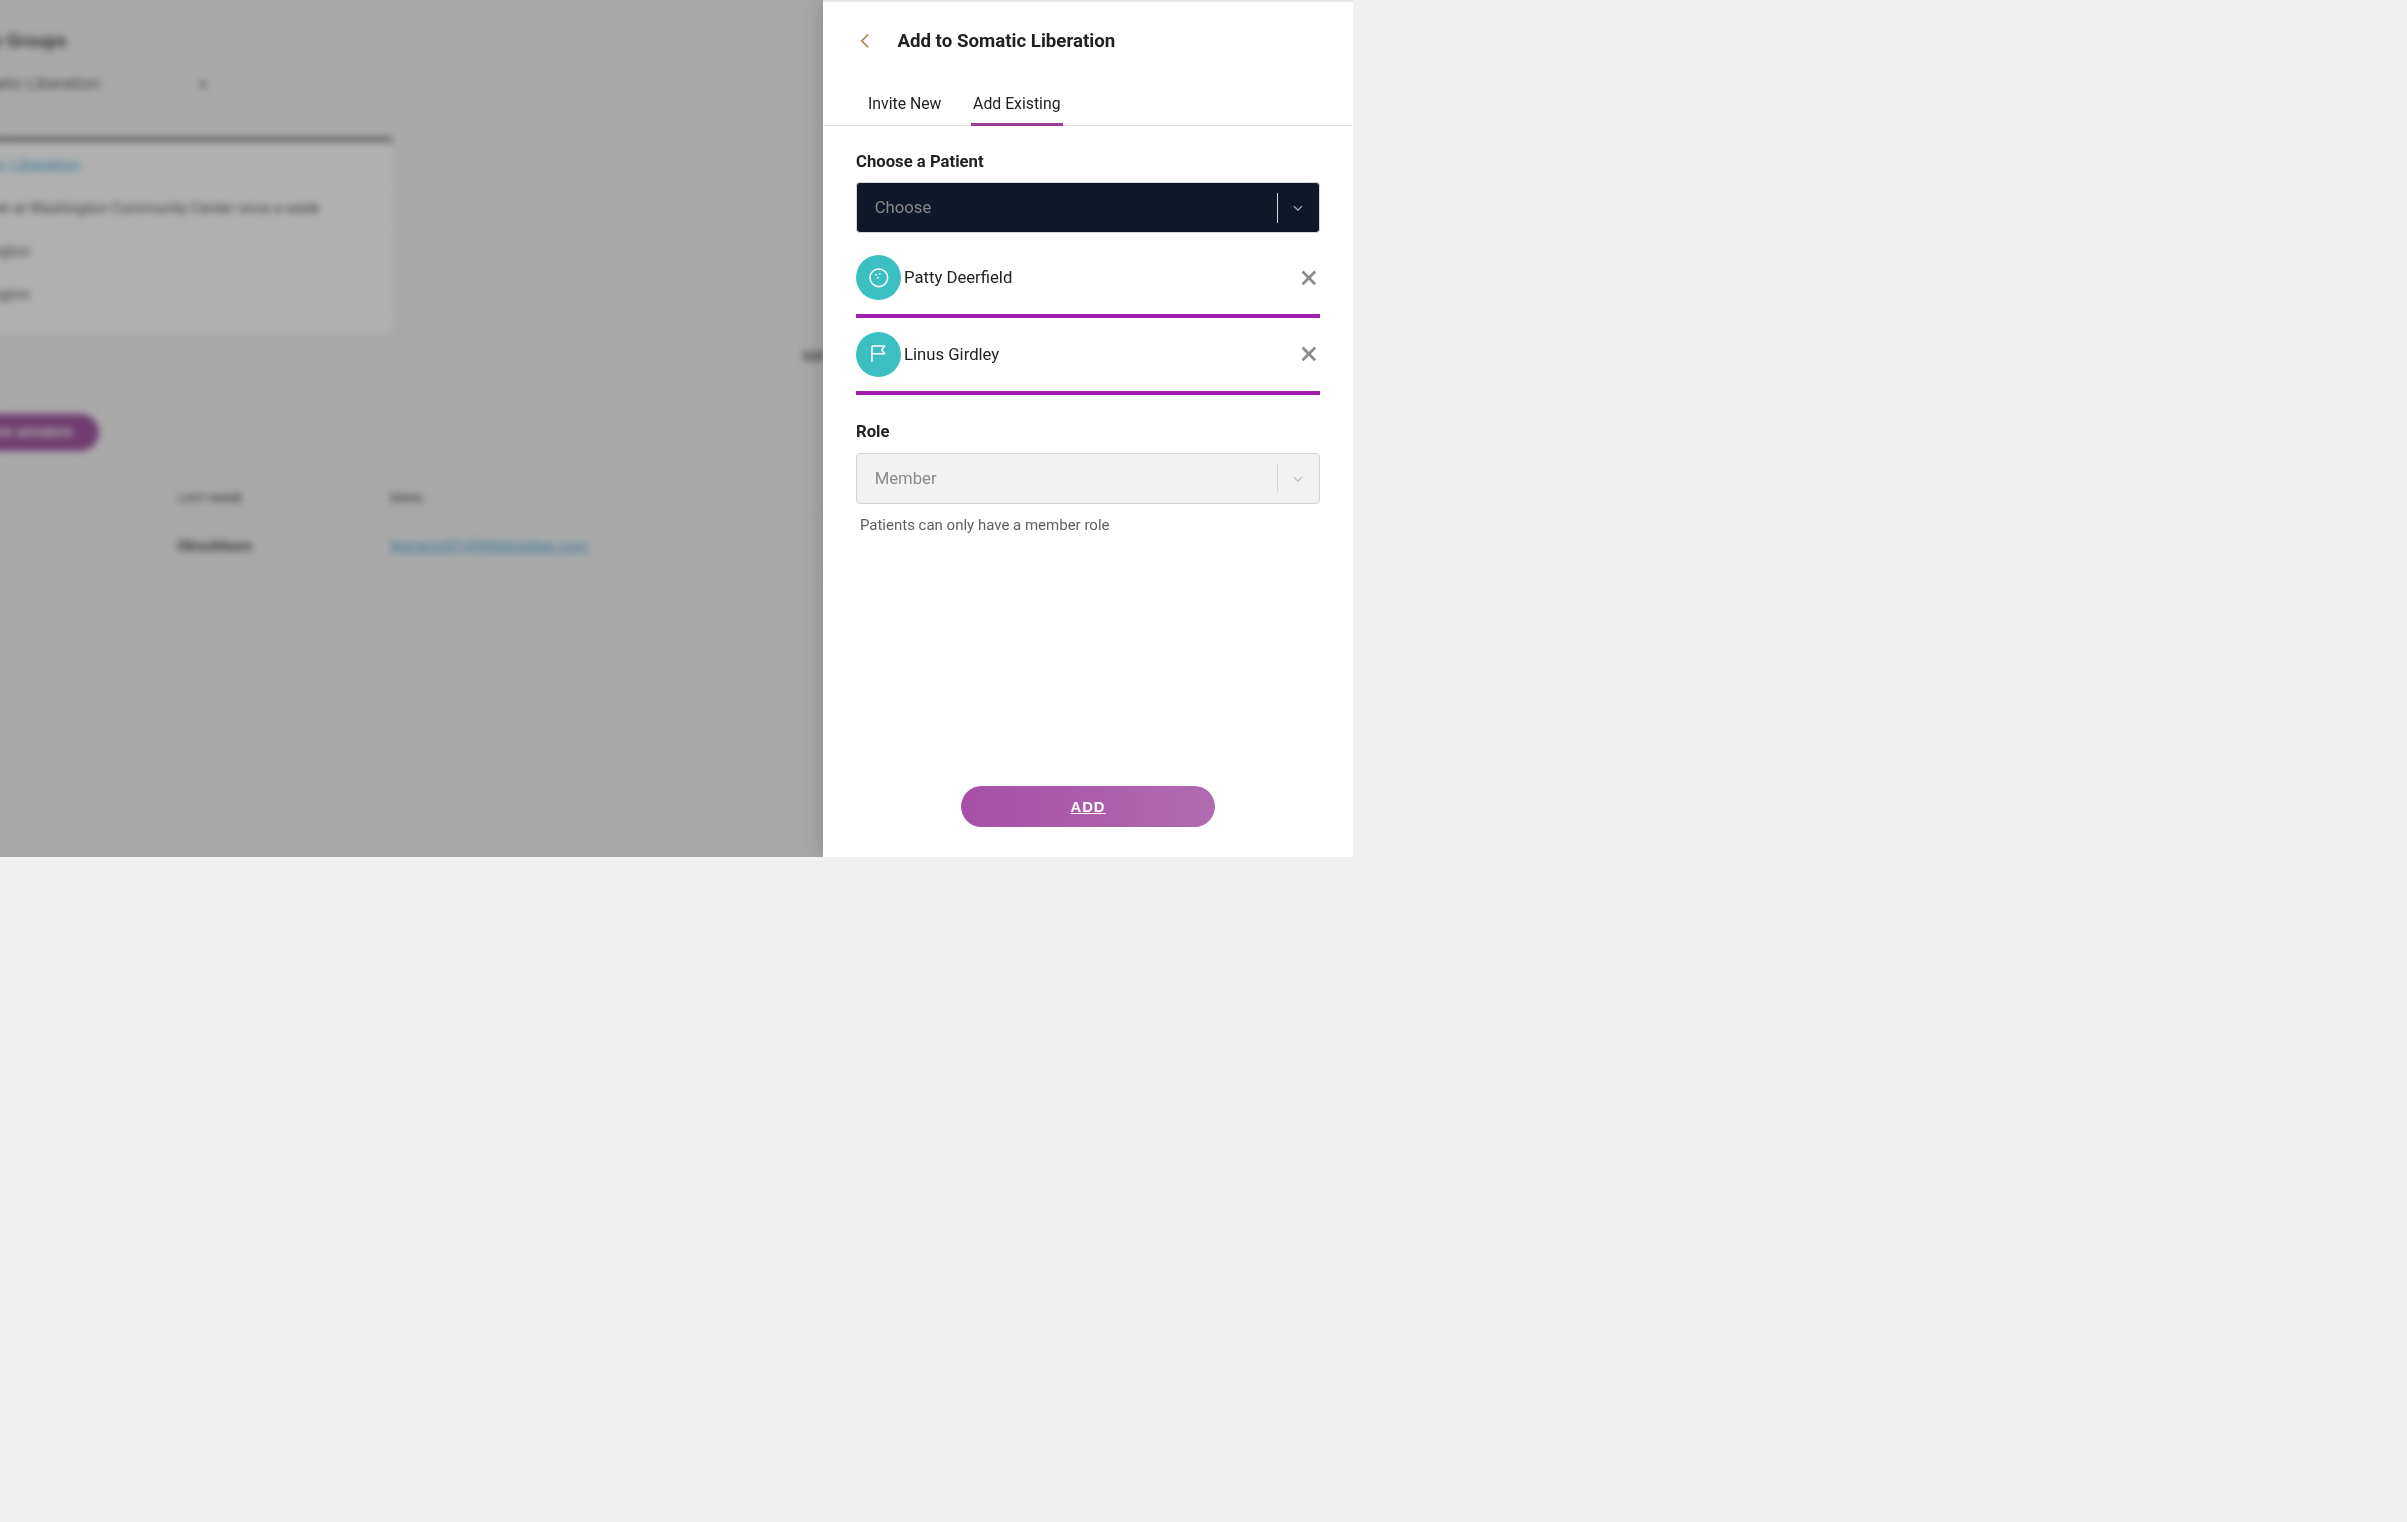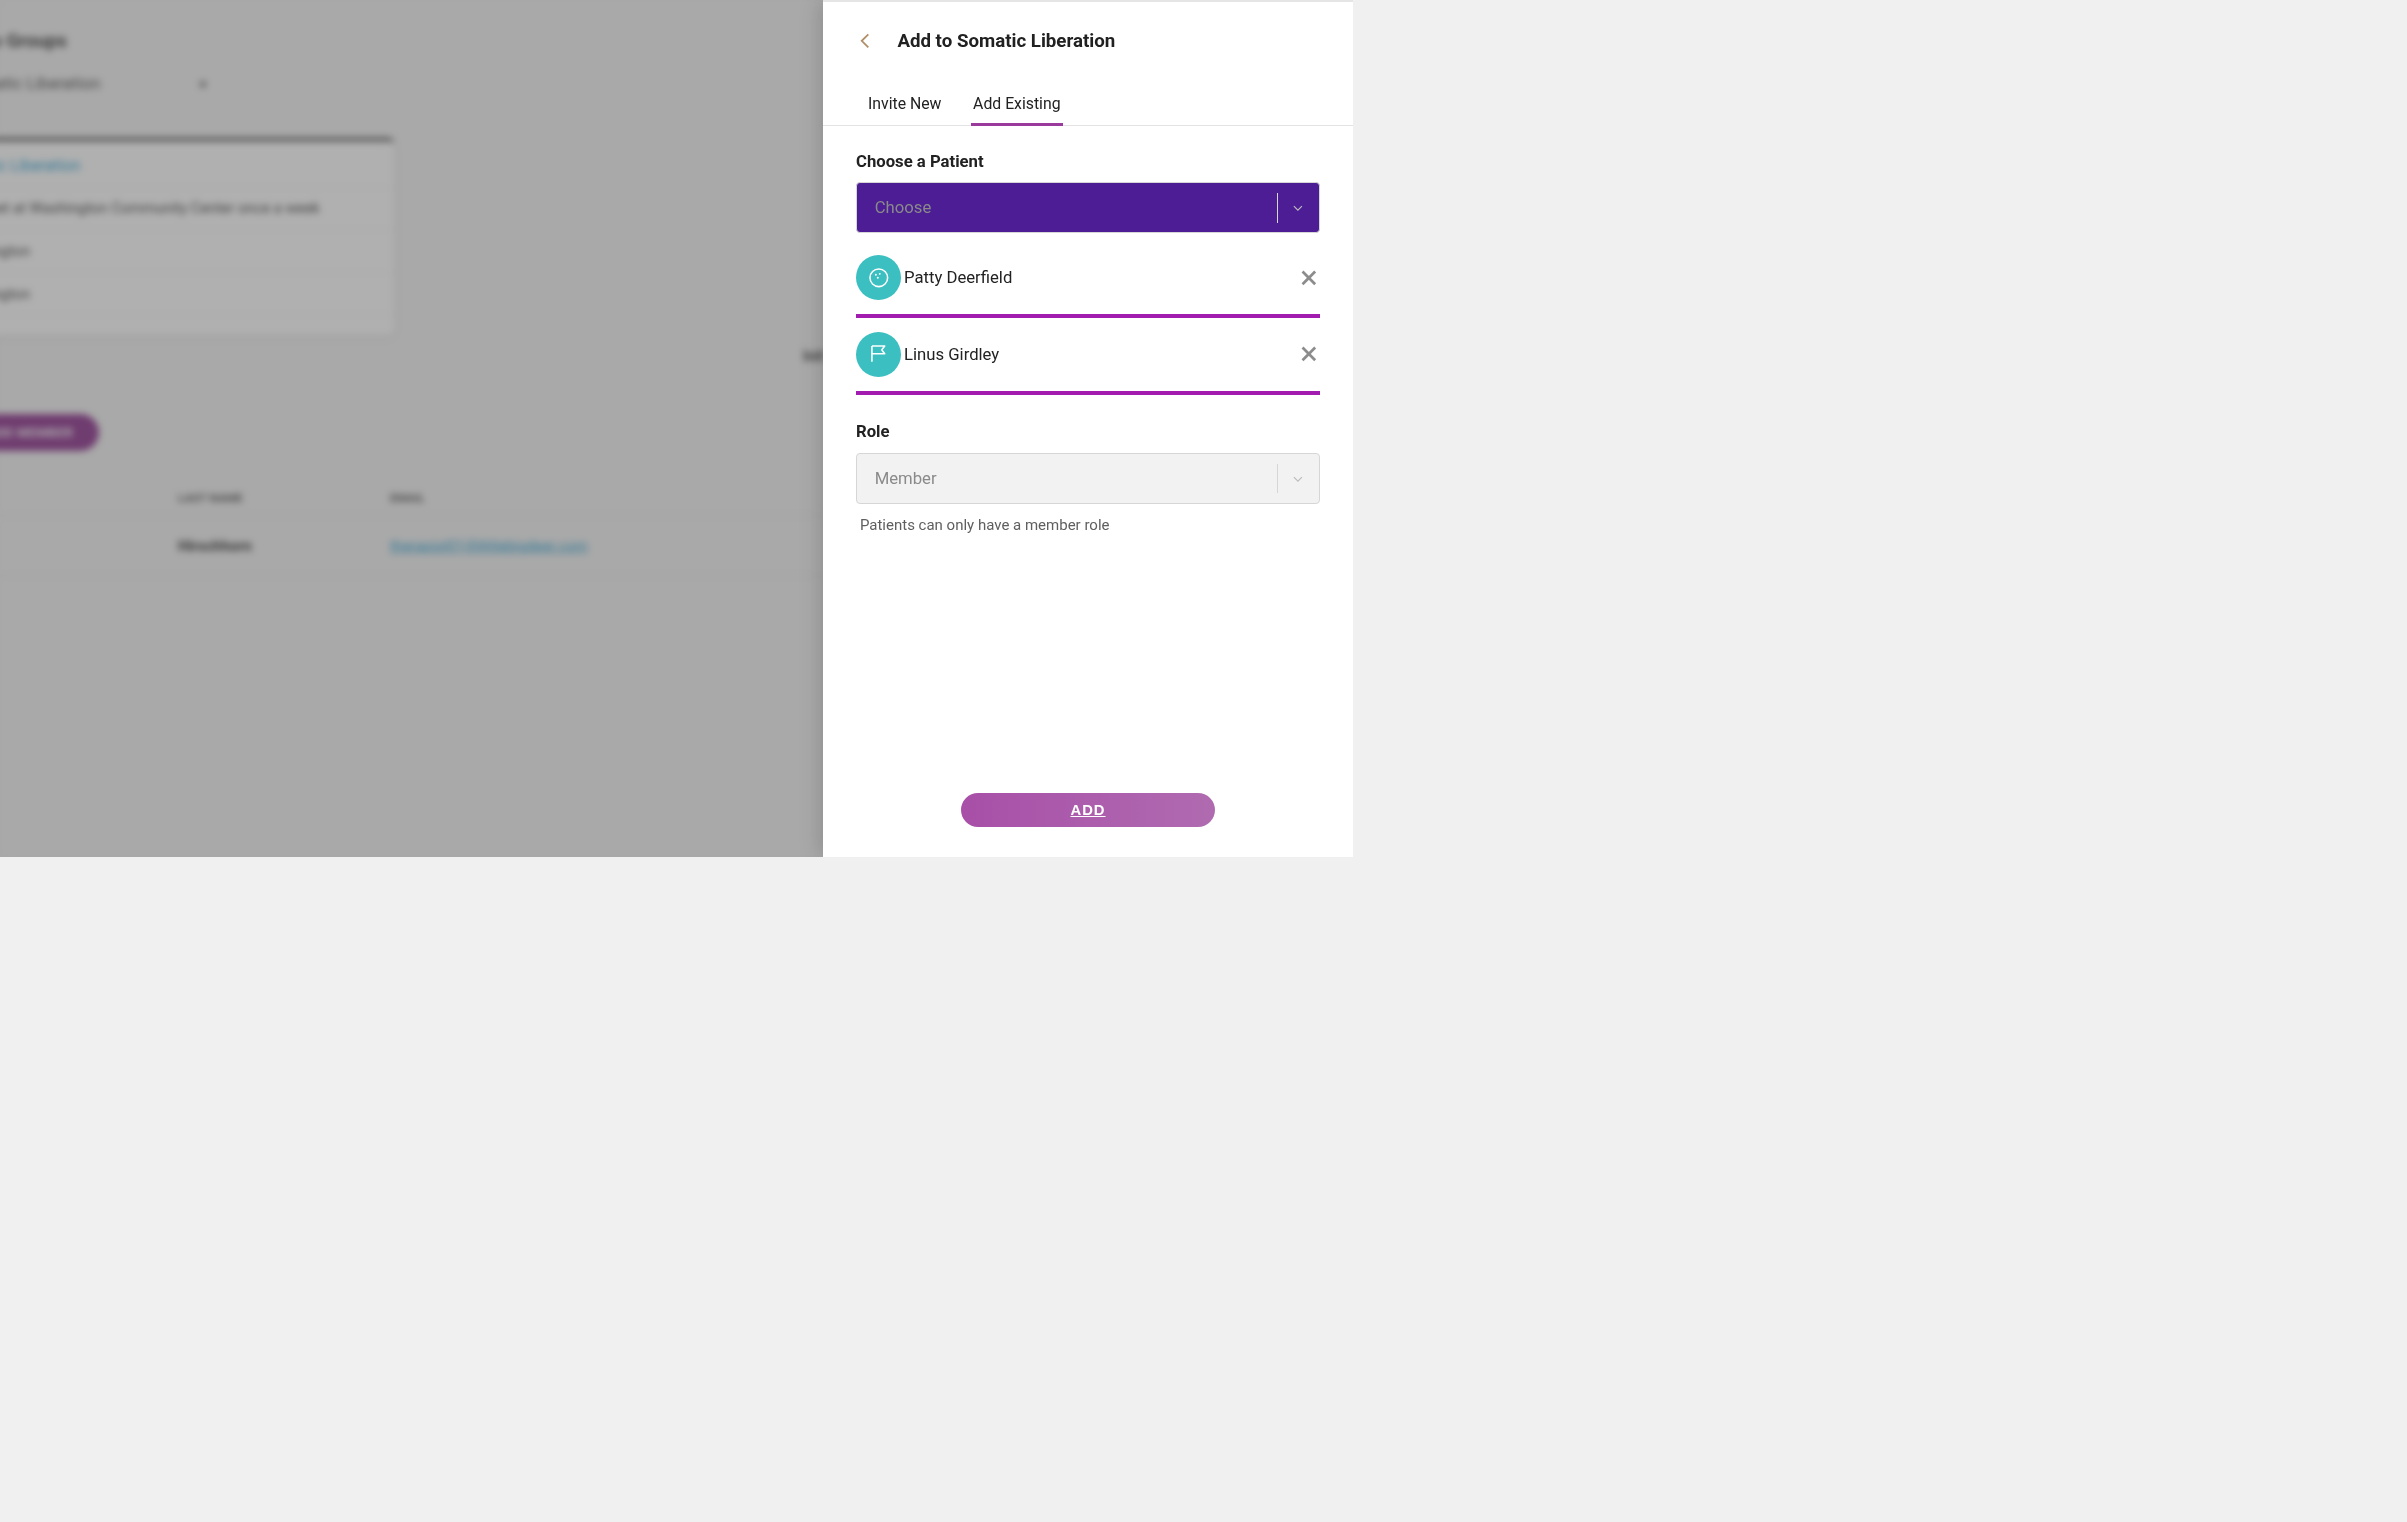--- a/index.html
+++ b/index.html
@@ -183,21 +183,21 @@
       border: 1px solid #d6d6d6;
       border-radius: 3.9px;
       height: 51px;
       display: flex;
       align-items: center;
       justify-content: space-between;
       padding: 0 13.8px 0 17.7px;
       font-size: 16.7px;
       color: #8a8a8a;
       cursor: pointer;
-      background: #4c1d95;
+      background: #0f172a;
     }
     .select.disabled {
       background: #f2f2f2;
       cursor: default;
     }
     .select-arrow-wrap {
       border-left: 1px solid #d6d6d6;
       height: 60%;
       display: flex;
       align-items: center;
@@ -248,21 +248,21 @@
       margin-top: 11.8px;
       padding-left: 3.9px;
     }
     .panel-footer {
       padding: 19.7px 33px 29.6px 33px;
       display: flex;
       justify-content: center;
     }
     .add-btn {
       width: 254px;
-      height: 34px;
+      height: 41px;
       border: none;
       border-radius: 21.7px;
       background: linear-gradient(90deg, #a84fa8 0%, #b06bb0 100%);
       color: #fff;
       font-size: 14.8px;
       font-weight: 700;
       letter-spacing: 1px;
       cursor: pointer;
       text-decoration: underline;
     }

